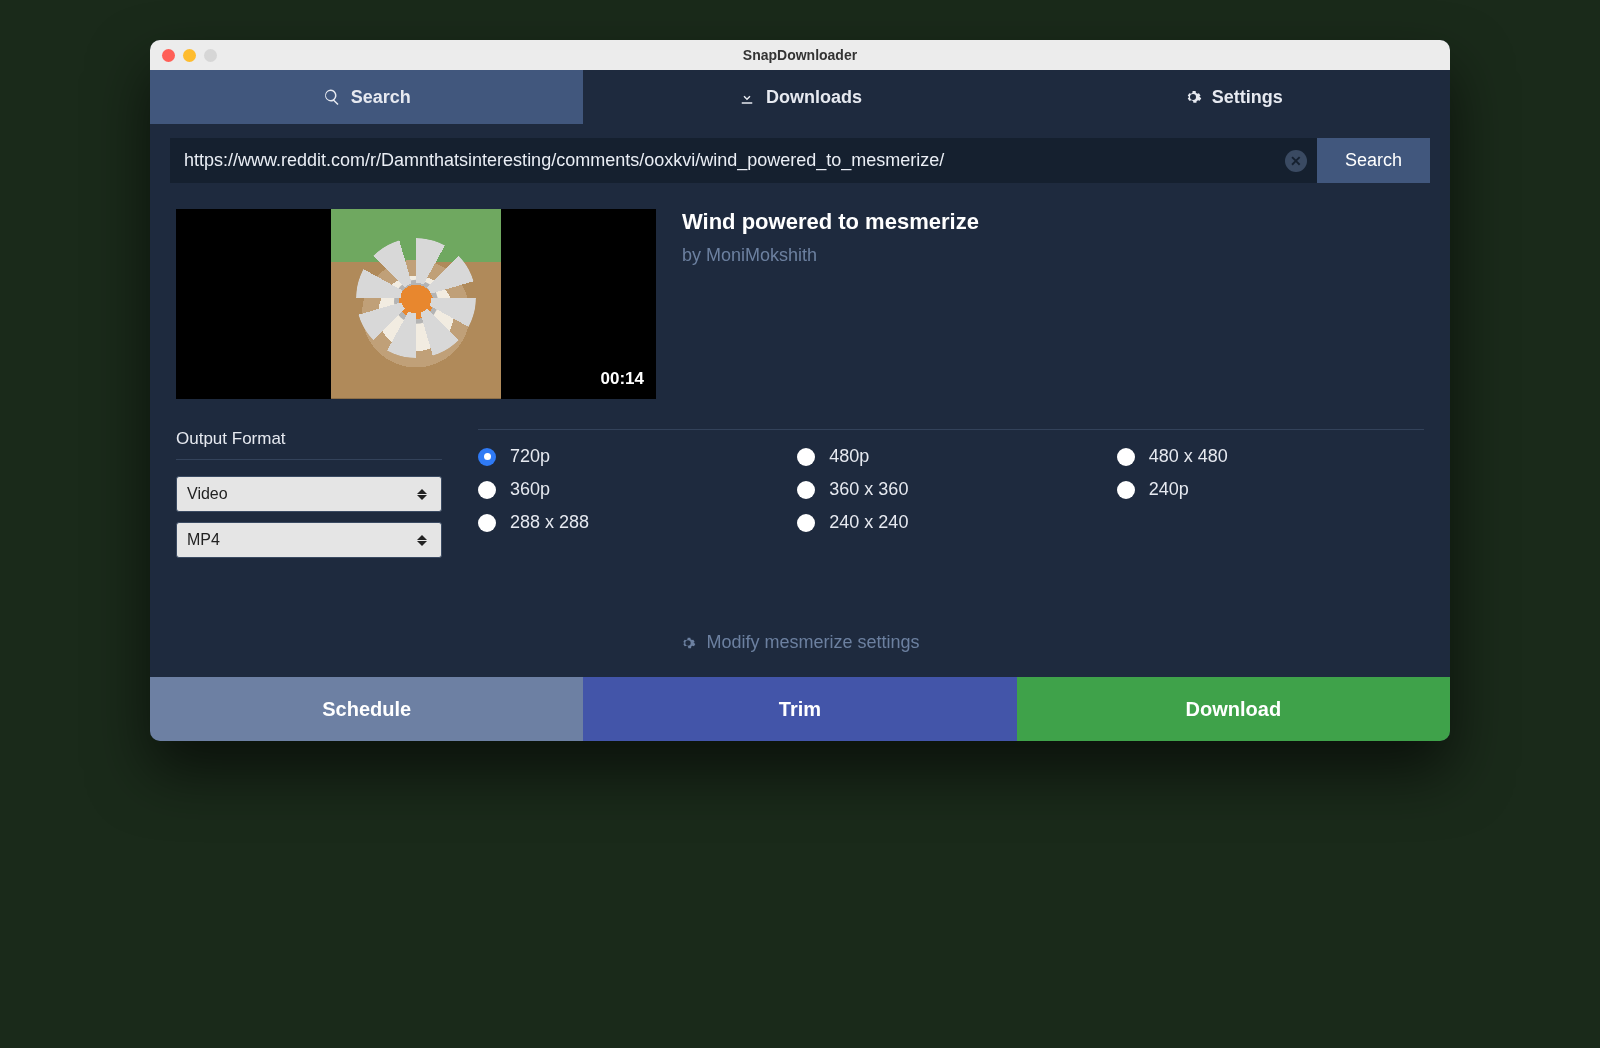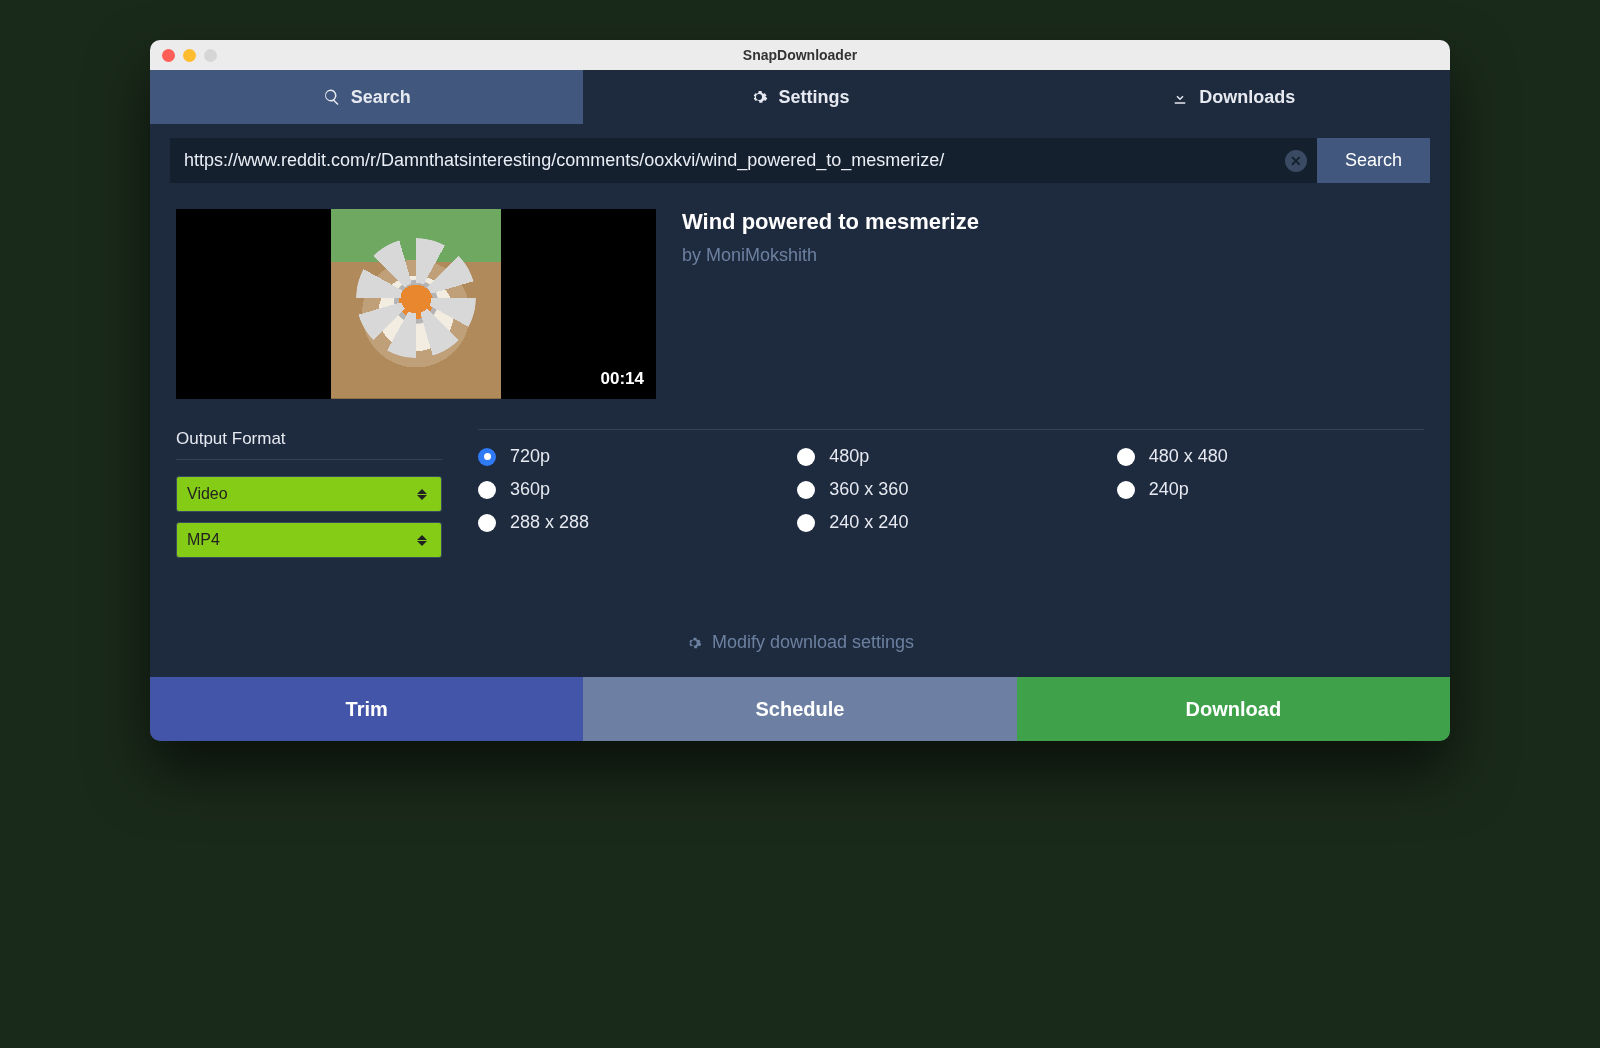--- a/index.html
+++ b/index.html
@@ -102,21 +102,21 @@
     font-weight: 700; font-size: 17px;
   }
   .meta h2 { color: #fff; font-size: 22px; font-weight: 700; margin-bottom: 10px; }
   .meta .author { color: #6c80a0; font-size: 18px; }
   .opts { padding: 20px 26px 40px 26px; display: flex; gap: 36px; }
   .col1 { width: 266px; }
   .col2 { flex: 1; }
   .sect-label { color: #e6e9f0; font-size: 17px; margin-bottom: 10px; }
   .hr { border: none; border-top: 1px solid #33425a; margin-bottom: 16px; }
   .select {
-    width: 100%; height: 36px; background: #84cc16; border: 1px solid #3a4a62;
+    width: 100%; height: 36px; background: #e5e5e5; border: 1px solid #3a4a62;
     border-radius: 3px; margin-bottom: 10px; padding: 0 10px;
     display: flex; align-items: center; justify-content: space-between;
     color: #222; font-size: 16px; cursor: pointer; position: relative;
   }
   .select .caret {
     width: 18px; display: flex; flex-direction: column; gap: 1px; align-items: center;
   }
   .select .caret::before { content:""; border-left:5px solid transparent; border-right:5px solid transparent; border-bottom:5px solid #222;}
   .select .caret::after  { content:""; border-left:5px solid transparent; border-right:5px solid transparent; border-top:5px solid #222;}
   .qgrid {
@@ -165,29 +165,29 @@
 
   <div class="tabs">
     <div class="tab active">
       <svg viewBox="0 0 24 24">
           <path d="M10 2a8 8 0 015.3 13.9l5.4 5.4-1.4 1.4-5.4-5.4A8 8 0 1110 2zm0 2a6 6 0 100 12 6 6 0 000-12z"></path>
         </svg>
       <span>Search</span>
     </div>
     <div class="tab">
       <svg viewBox="0 0 24 24">
+          <path d="M12 3v10.6l3.3-3.3 1.4 1.4L12 16.4l-4.7-4.7 1.4-1.4L12 13.6V3h0zM5 19h14v2H5v-2z"></path>
+        </svg>
+      <span>Downloads</span>
+    </div>
+    <div class="tab">
+      <svg viewBox="0 0 24 24">
           <path d="M12 8a4 4 0 100 8 4 4 0 000-8zm9 4l2 1.6-2 3.4-2.4-.8a7 7 0 01-1.7 1l-.4 2.5h-4l-.4-2.5a7 7 0 01-1.7-1L7 17l-2-3.4L7 12l-2-1.6L7 7l2.4.8a7 7 0 011.7-1L11.5 4h4l.4 2.5a7 7 0 011.7 1L20 7l2 3.4L20 12z"></path>
         </svg>
       <span>Settings</span>
-    </div>
-    <div class="tab">
-      <svg viewBox="0 0 24 24">
-          <path d="M12 3v10.6l3.3-3.3 1.4 1.4L12 16.4l-4.7-4.7 1.4-1.4L12 13.6V3h0zM5 19h14v2H5v-2z"></path>
-        </svg>
-      <span>Downloads</span>
     </div>
   </div>
 
   <div class="urlrow">
     <div class="urlbox">
       <input class="urlinput" value="https://www.reddit.com/r/Damnthatsinteresting/comments/ooxkvi/wind_powered_to_mesmerize/" style="">
       <div class="clearbtn">✕</div>
     </div>
     <button class="searchbtn">Search</button>
   </div>
@@ -252,22 +252,22 @@
             <span>240 x 240</span>
           </div>
         </div>
     </div>
   </div>
 
   <div class="modify">
     <svg viewBox="0 0 24 24">
         <path d="M12 8a4 4 0 100 8 4 4 0 000-8zm9 4l2 1.6-2 3.4-2.4-.8a7 7 0 01-1.7 1l-.4 2.5h-4l-.4-2.5a7 7 0 01-1.7-1L7 17l-2-3.4L7 12l-2-1.6L7 7l2.4.8a7 7 0 011.7-1L11.5 4h4l.4 2.5a7 7 0 011.7 1L20 7l2 3.4L20 12z"></path>
       </svg>
-    <span>Modify download settings</span>
+    <span>Modify mesmerize settings</span>
   </div>
 
   <div class="footer">
+    <button class="fb schedule">Schedule</button>
     <button class="fb trim">Trim</button>
-    <button class="fb schedule">Schedule</button>
     <button class="fb download">Download</button>
   </div>
 
 </div>
 
 </body></html>

